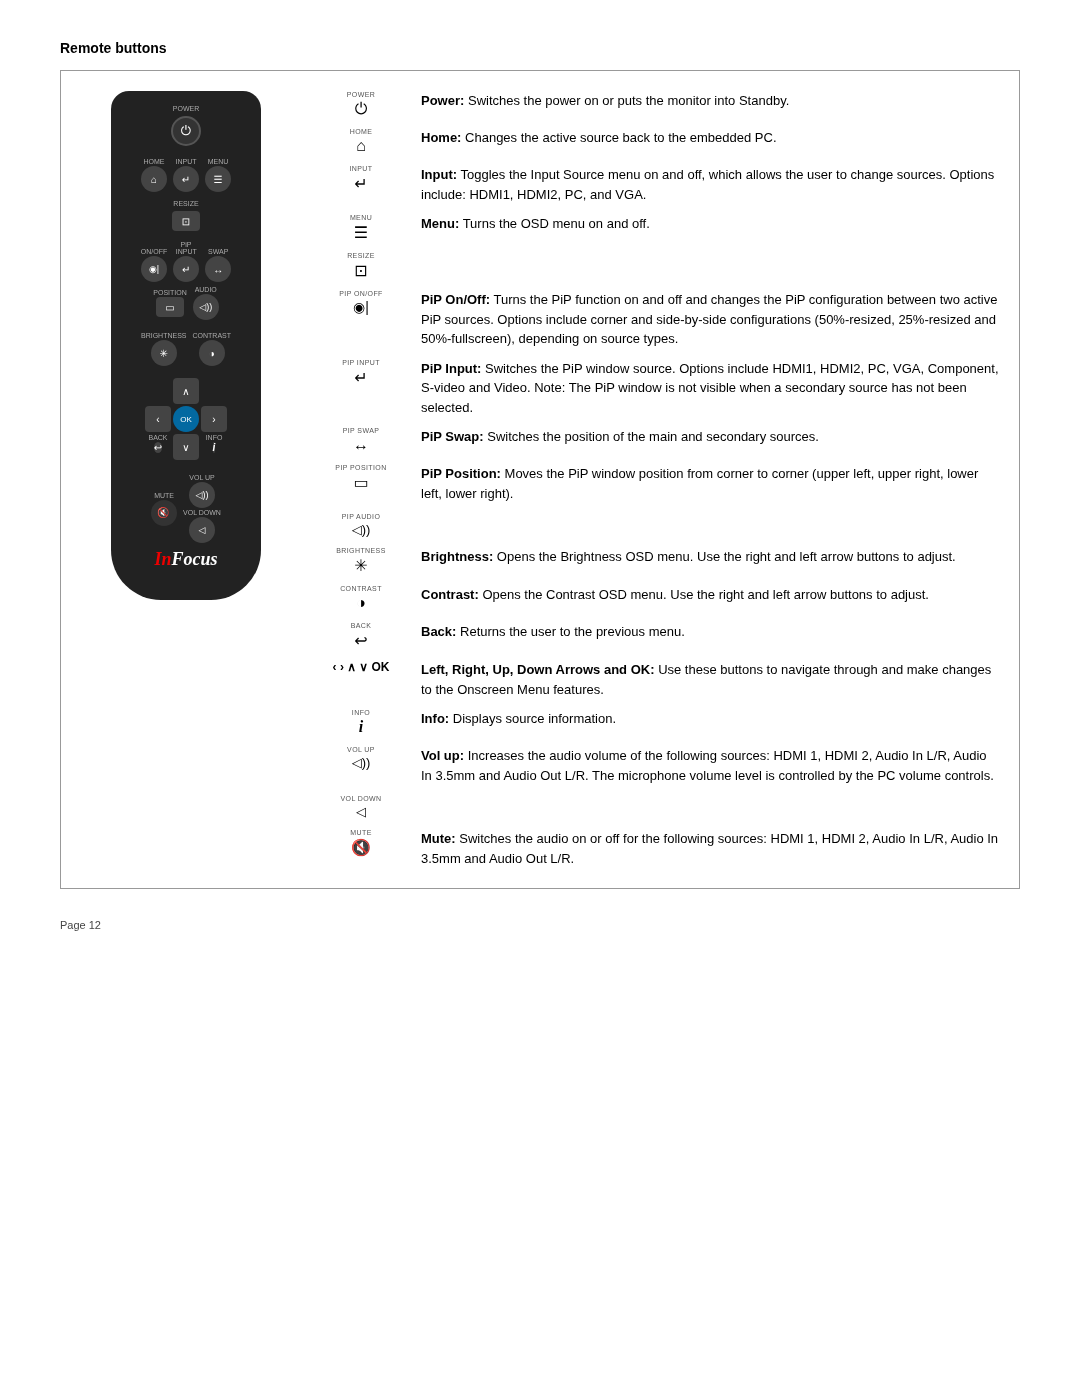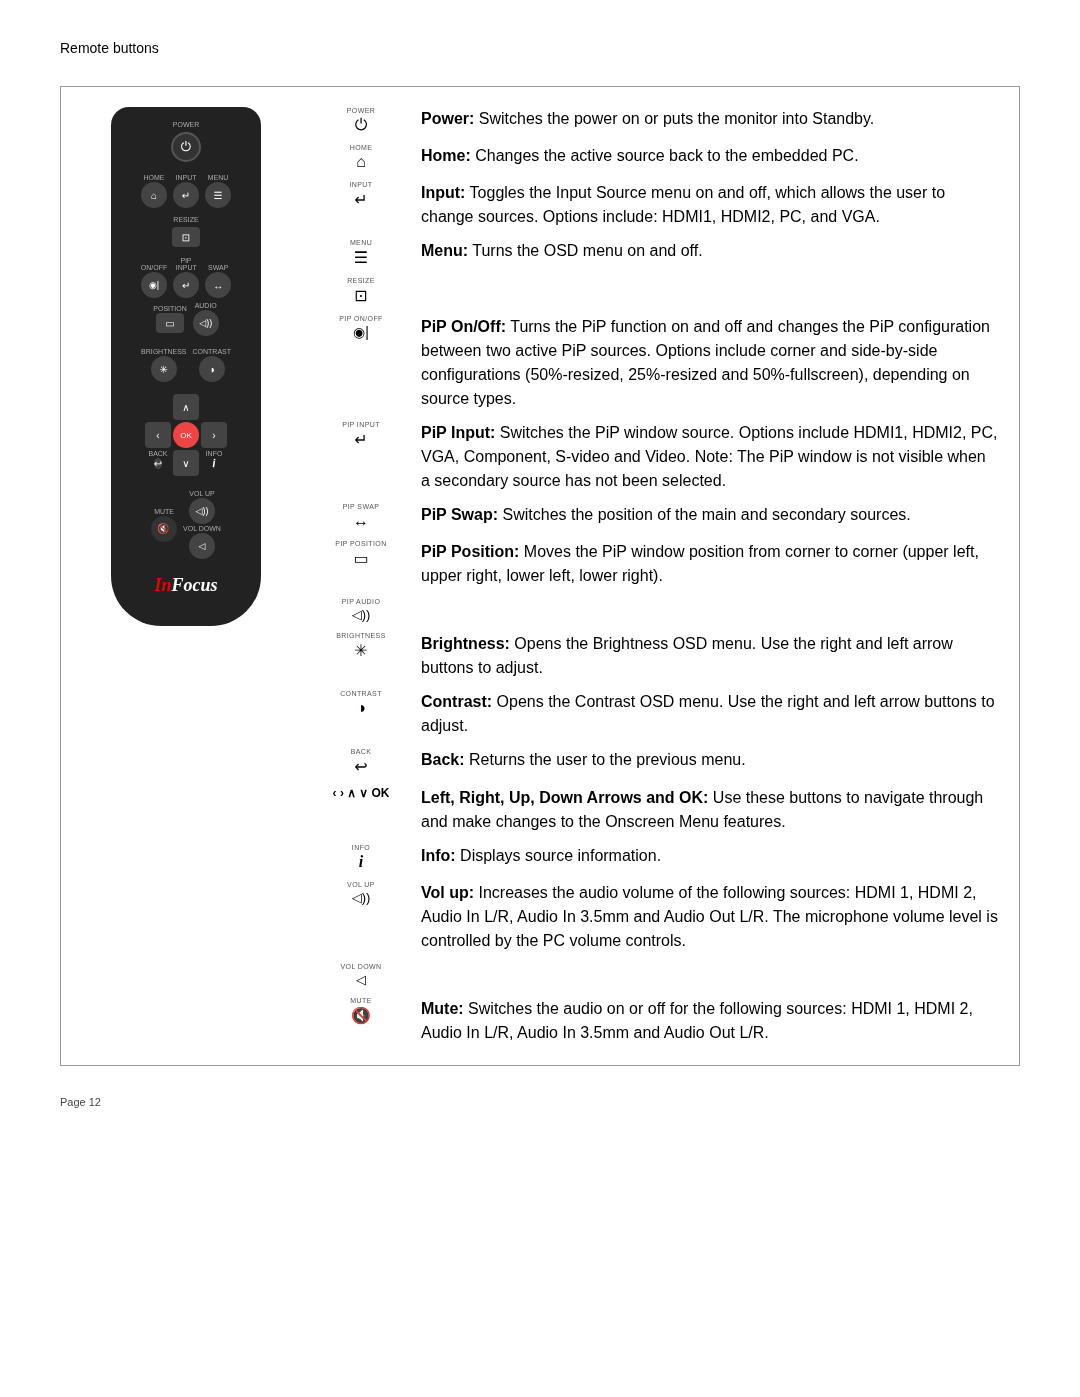--- a/index.html
+++ b/index.html
@@ -6,23 +6,23 @@
     body {
       background: #fff;
       font-family: Arial, Helvetica, sans-serif;
       font-size: 13px;
       color: #000;
       width: 1080px;
       min-height: 1397px;
       padding: 40px 60px;
     }
     .section-title {
-      font-weight: normal;
+      font-weight: bold;
       font-size: 14px;
-      margin-bottom: 30px;
+      margin-bottom: 14px;
     }
     .main-content {
       display: flex;
       gap: 30px;
       border: 1px solid #999;
       padding: 20px;
     }
     .remote-col {
       flex: 0 0 210px;
       display: flex;
@@ -68,21 +68,20 @@
       gap: 6px;
       align-items: center;
       justify-content: center;
       width: 100%;
     }
     .infocus-logo {
       color: #fff;
       font-size: 18px;
       font-style: italic;
       font-weight: bold;
-      margin-top: 10px;
       font-family: Georgia, serif;
     }
     .infocus-logo span {
       color: #e00;
     }
     .descriptions-col {
       flex: 1;
       display: flex;
       flex-direction: column;
       gap: 10px;
@@ -106,21 +105,21 @@
       letter-spacing: 0.4px;
       text-transform: uppercase;
     }
     .desc-icon {
       font-size: 16px;
       color: #000;
       text-align: center;
     }
     .desc-text {
       flex: 1;
-      font-size: 16px;
+      font-size: 13px;
       line-height: 1.5;
     }
     .desc-text b {
       font-weight: bold;
     }
     .page-footer {
       margin-top: 30px;
       font-size: 11px;
       color: #444;
     }
@@ -155,21 +154,21 @@
       background: #444;
       border-radius: 4px;
       display: flex;
       align-items: center;
       justify-content: center;
       color: #fff;
       font-size: 10px;
       cursor: pointer;
     }
     .nav-ok {
-      background: #ef4444;
+      background: #0369a1;
       border-radius: 50%;
       font-size: 8px;
     }
     .small-label {
       font-size: 7px;
       color: #aaa;
       text-align: center;
     }
   </style>
 </head>

